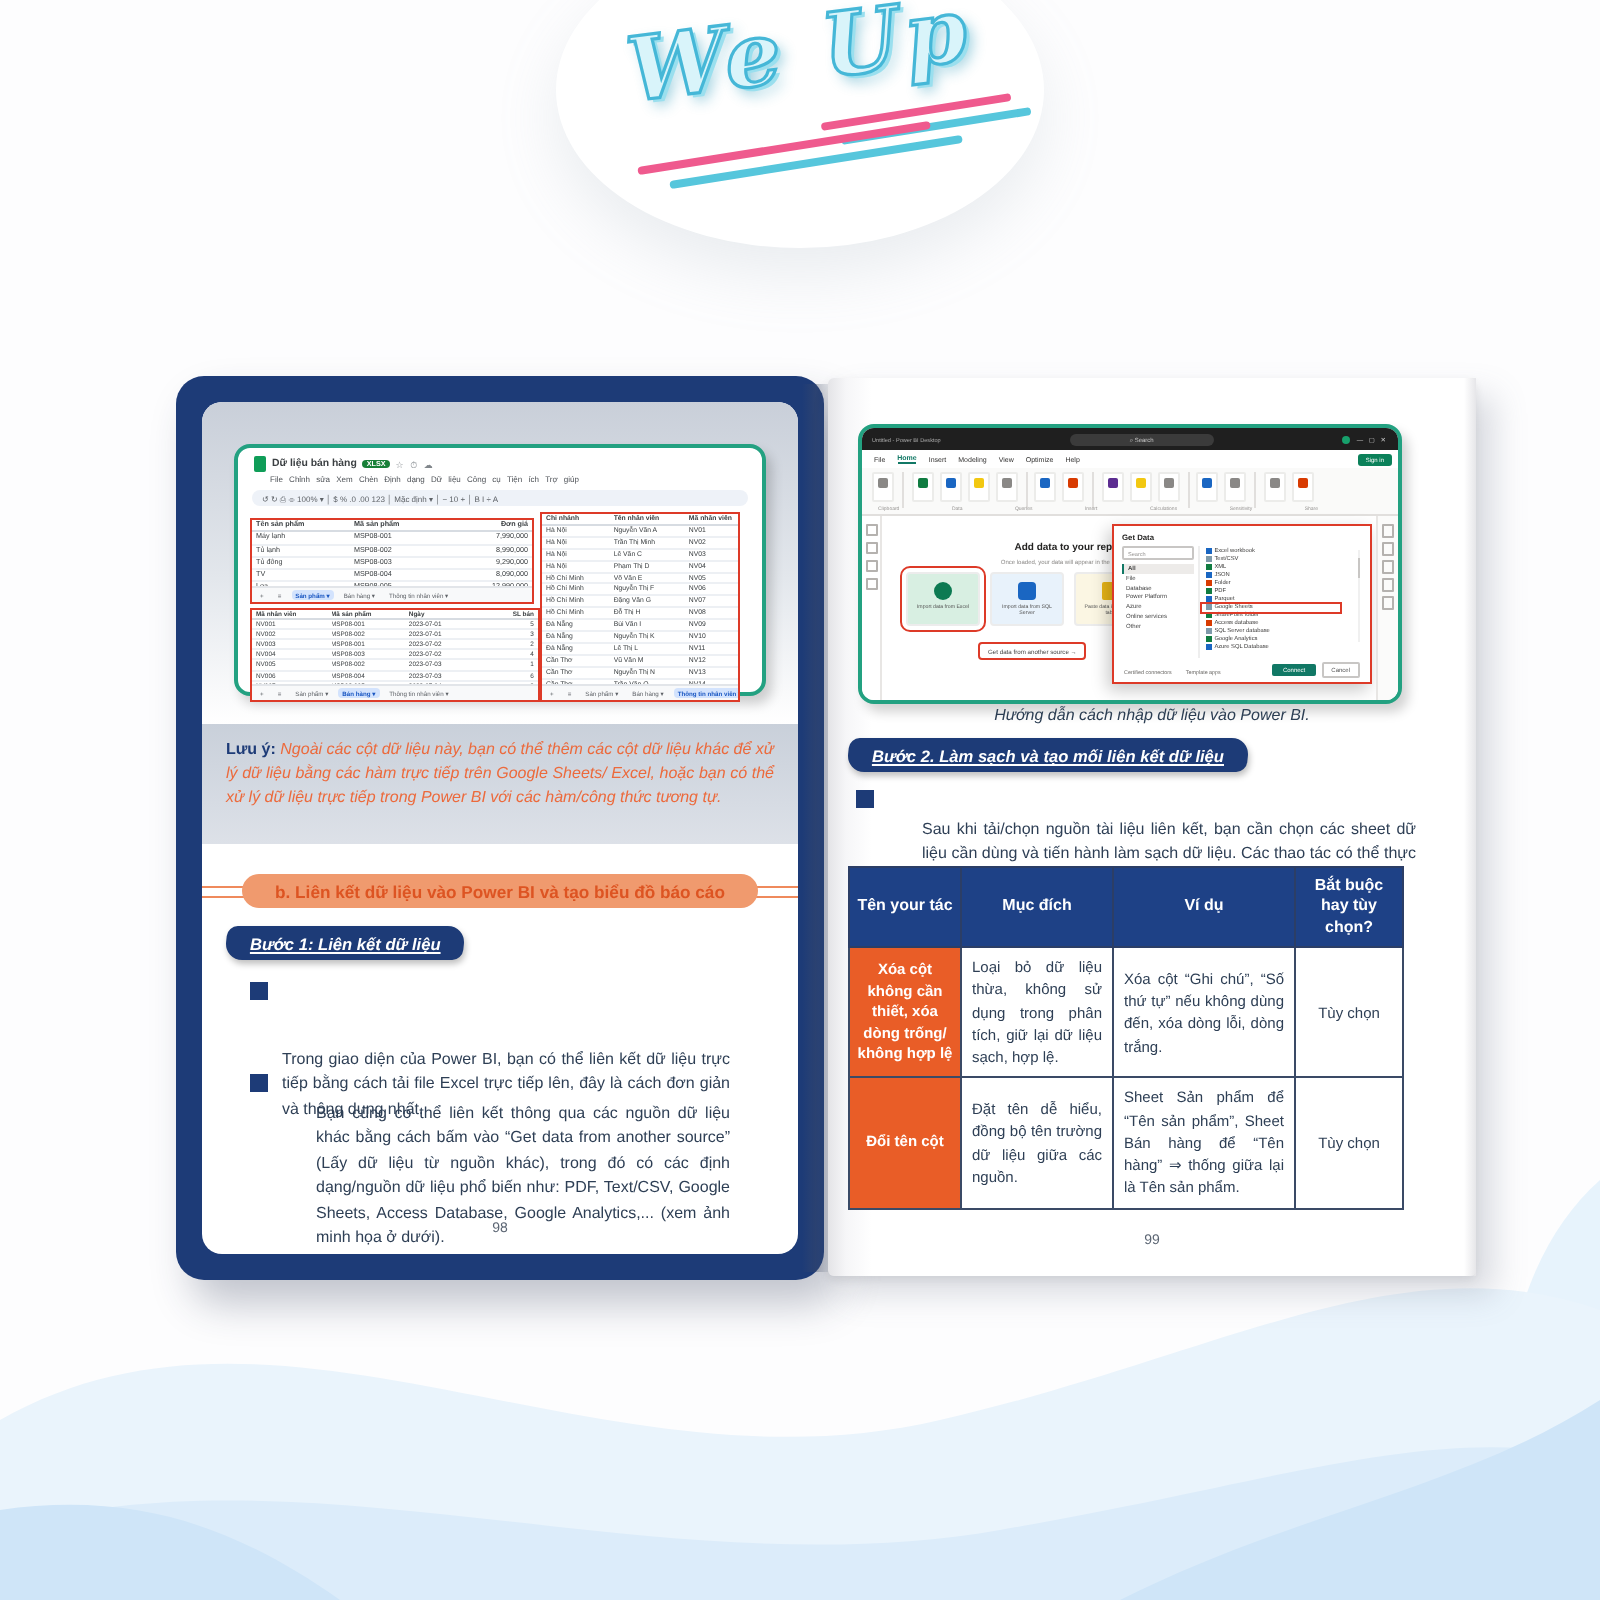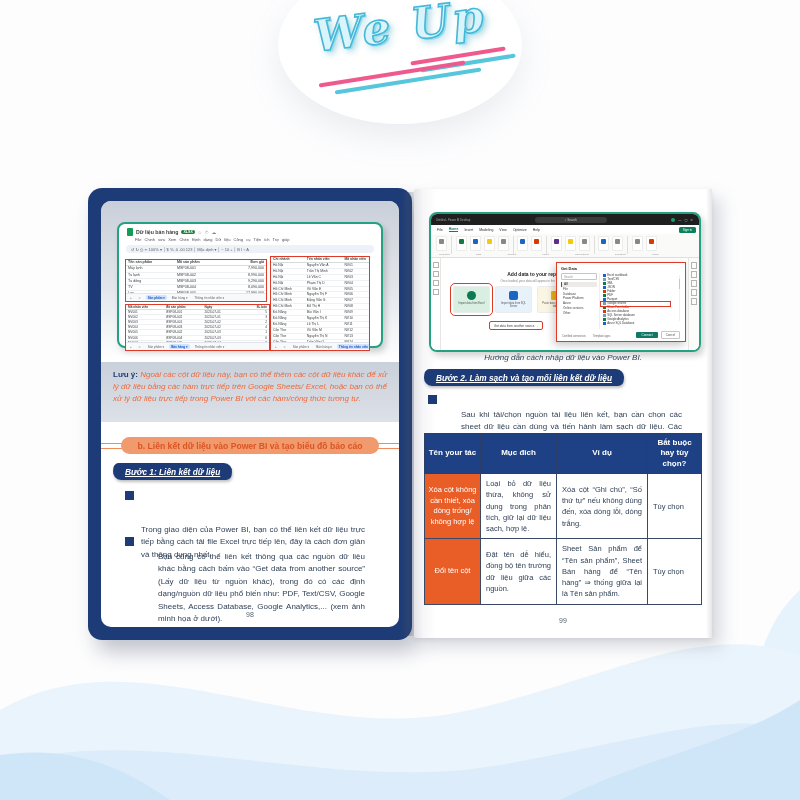--- a/index.html
+++ b/index.html
@@ -24,21 +24,21 @@
   .page-left{position:absolute;left:88px;top:188px;width:324px;height:452px;background:#1d3b77;
              border-radius:14px;box-shadow:8px 12px 20px rgba(40,50,80,.28);}
   .page-left-inner{position:absolute;left:13px;right:13px;top:13px;bottom:13px;background:#fff;
              border-radius:10px;overflow:hidden;}
   .pl-topshade{position:absolute;left:0;right:0;top:0;height:161px;
              background:linear-gradient(180deg,#c9cfd9 0%,#e3e7ec 55%,#ffffff 100%);}
   .gutter{position:absolute;left:401px;top:192px;width:15px;height:444px;
           background:linear-gradient(90deg,rgba(90,100,125,0) 0%,rgba(70,80,105,.35) 45%,rgba(120,130,150,.05) 100%);}
   .page-right{position:absolute;left:414px;top:189px;width:298px;height:449px;border-radius:3px;
           background:linear-gradient(90deg,#e4e4e7 0px,#f6f6f8 9px,#ffffff 22px);
-          box-shadow:9px 9px 16px rgba(110,120,140,.25),0 2px 5px rgba(0,0,0,.08);}
+          box-shadow:9px 9px 16px rgba(110,120,140,.25),0 2px 5px rgba(0,0,0,.08);padding-left:26px;}
   .page-right::after{content:"";position:absolute;right:0;top:0;bottom:0;width:6px;
           background:linear-gradient(270deg,#e6e6e9,rgba(255,255,255,0));}
   .pagenum{position:absolute;left:0;right:0;text-align:center;font-size:7px;color:#5a6472;}
   
   .bullet{position:absolute;display:flex;gap:8px;}
   .bullet .sq{width:9px;height:9px;background:#1d3b77;margin-top:2px;flex:none;}
   .bullet p{margin:16px;font-size:8px;line-height:1.55;color:#2e3f55;text-align:justify;}
   .note-box{position:absolute;left:0;right:0;top:161px;height:60px;box-sizing:border-box;
             padding:7px 12px;background:linear-gradient(180deg,#c9d0da,#dde1e8);
             font-size:8px;line-height:1.5;text-align:justify;}
@@ -164,22 +164,22 @@
   .pd-buttons{position:absolute;right:5px;bottom:2.5px;display:flex;gap:3px;align-items:center;}
   .btn-connect{background:#117865;color:#fff;font-size:3px;padding:1px 5px;border-radius:1px;}
   .btn-cancel{border:.5px solid #c8c6c4;color:#555;font-size:3px;padding:1px 4px;border-radius:1px;}
   
   .ptable{position:absolute;left:10px;top:244px;border-collapse:collapse;table-layout:fixed;width:277px;
           font-size:7.5px;color:#2e3f55;}
   .ptable th{background:#1e4186;color:#fff;font-size:8px;font-weight:bold;padding:4px 2px;
           border:1px solid #2c3e66;line-height:1.3;}
   .ptable td{border:1px solid #3a4a66;padding:4px 5px;line-height:1.5;vertical-align:middle;
           text-align:justify;}
-  .ptable td.opname{background:#e95d27;color:#fff;font-weight:normal;text-align:center;padding:4px 2px;line-height:1.4;}
-  .ptable td.req{text-align:left;}
+  .ptable td.opname{background:#e95d27;color:#fff;font-weight:bold;text-align:center;padding:4px 2px;line-height:1.4;}
+  .ptable td.req{text-align:center;}
 </style>
 </head>
 <body>
 
 <div class="stage">
 
   <svg class="waves" viewBox="0 0 800 240">
     <path d="M800 30 C 755 70, 738 150, 768 240 L800 240 Z" fill="#e7f3fc"></path>
     <path d="M0 150 C 140 70, 300 190, 470 150 C 610 118, 700 60, 800 95 L800 240 0 240 Z" fill="#eaf4fc"></path>
     <path d="M0 205 C 150 160, 330 235, 500 205 C 640 181, 720 150, 800 170 L800 240 0 240 Z" fill="#dcecfa"></path>

